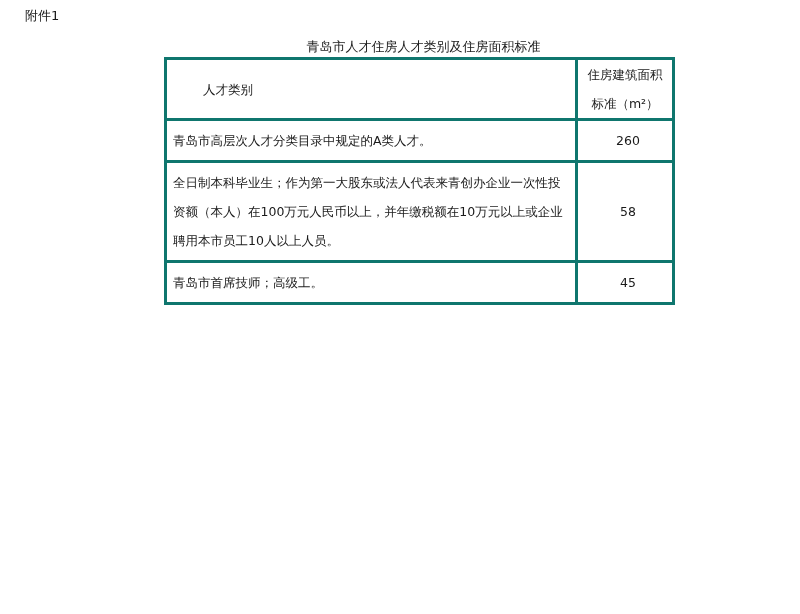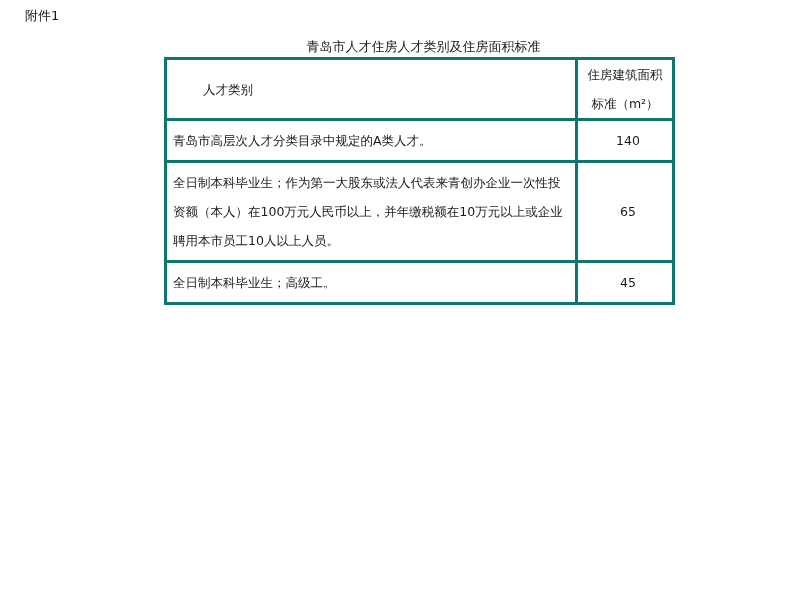--- a/index.html
+++ b/index.html
@@ -84,24 +84,24 @@
       <th class="col-cat">人才类别</th>
       <th class="col-area">
         <div>住房建筑面积</div>
         <div>标准（m²）</div>
       </th>
     </tr>
   </thead>
   <tbody>
     <tr style="height:39px">
       <td class="cat">青岛市高层次人才分类目录中规定的A类人才。</td>
-      <td class="area">140</td>
+      <td class="area">260</td>
     </tr>
     <tr style="height:94px">
       <td class="cat">全日制本科毕业生；作为第一大股东或法人代表来青创办企业一次性投资额（本人）在100万元人民币以上，并年缴税额在10万元以上或企业聘用本市员工10人以上人员。</td>
-      <td class="area">65</td>
+      <td class="area">58</td>
     </tr>
     <tr style="height:39px">
-      <td class="cat">全日制本科毕业生；高级工。</td>
+      <td class="cat">青岛市首席技师；高级工。</td>
       <td class="area">45</td>
     </tr>
   </tbody>
 </table>
 
 </body></html>

